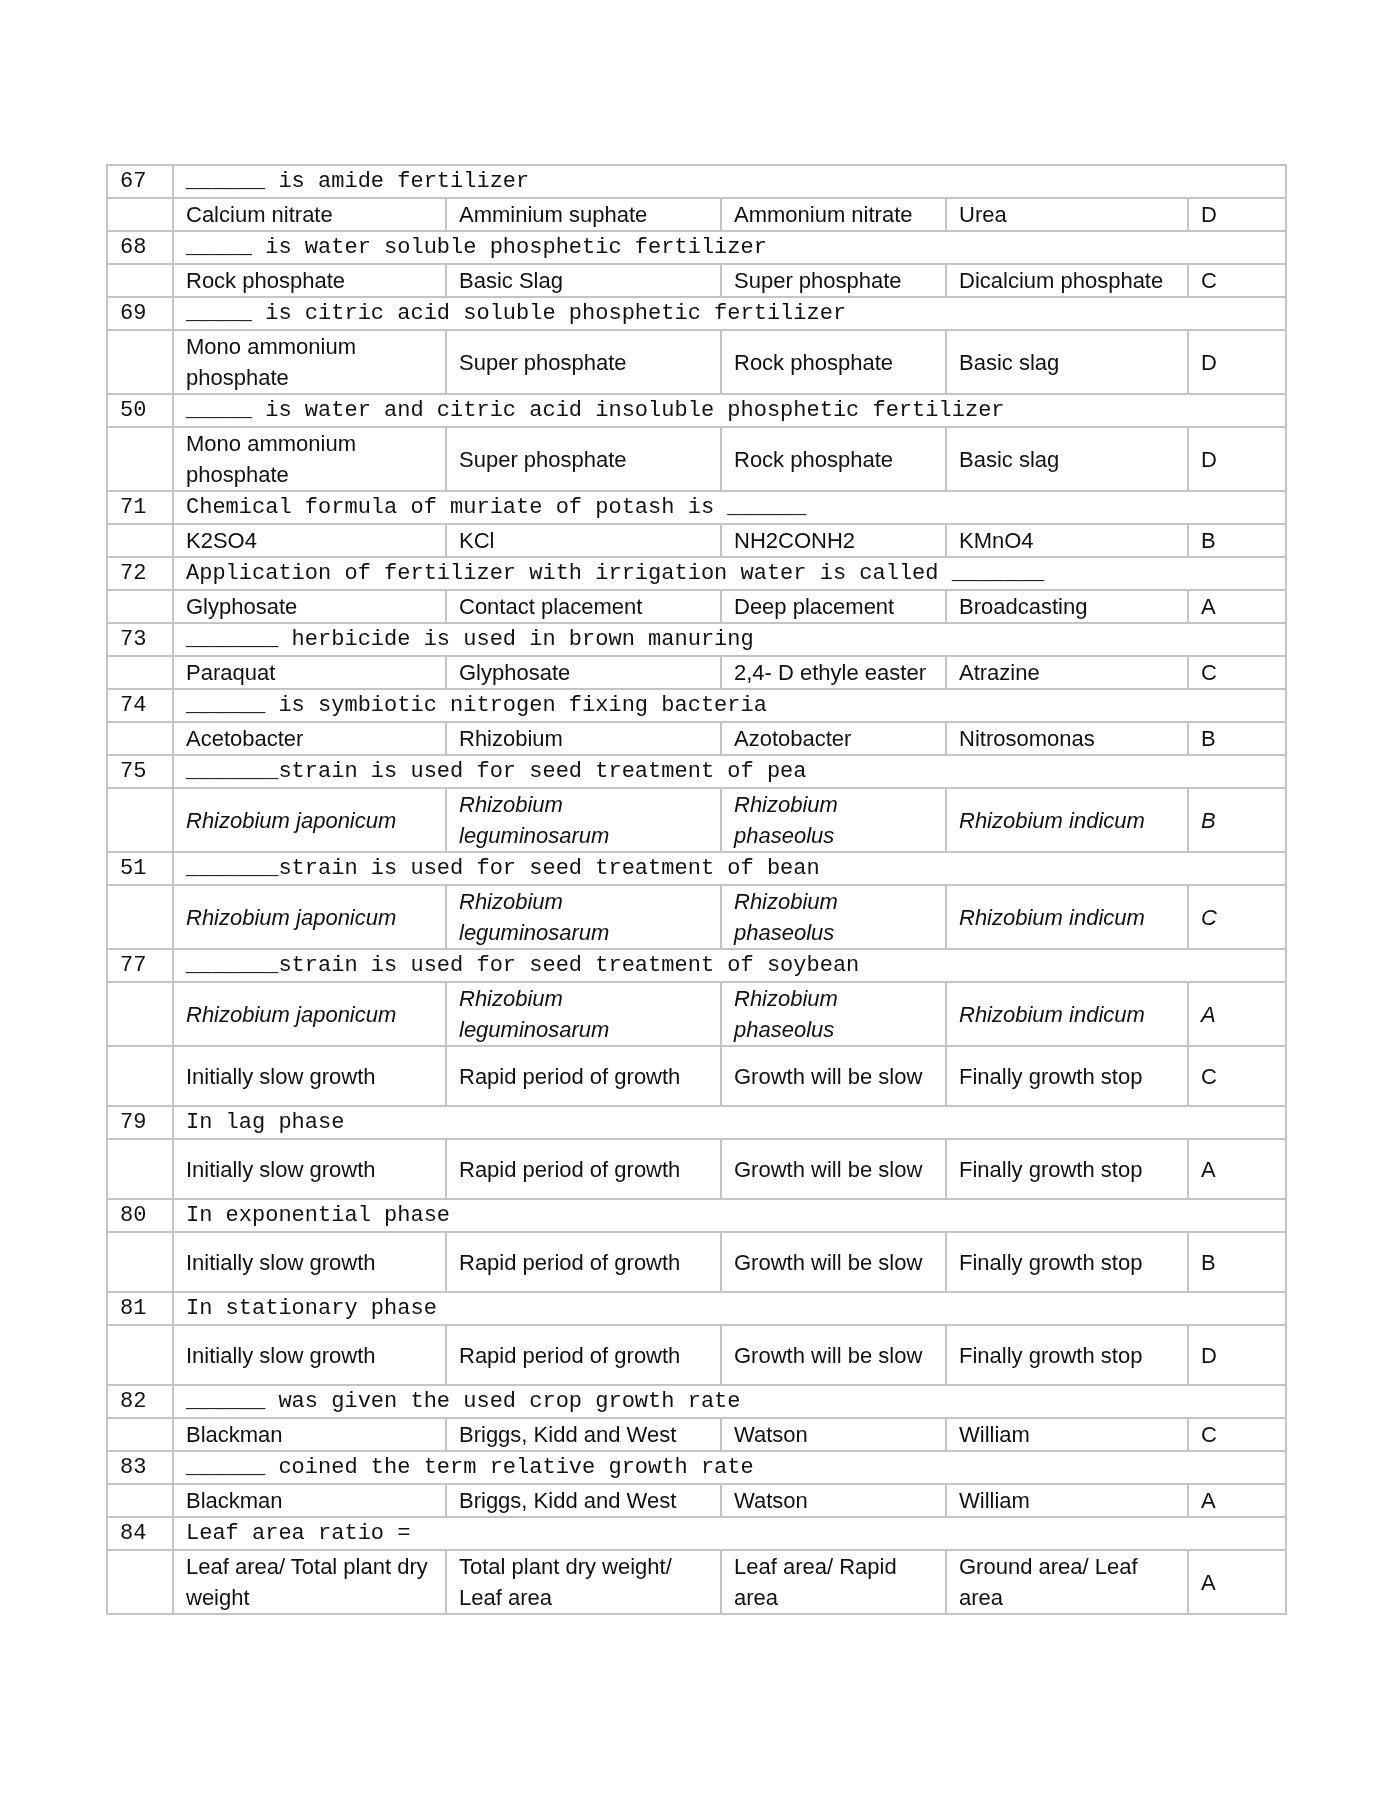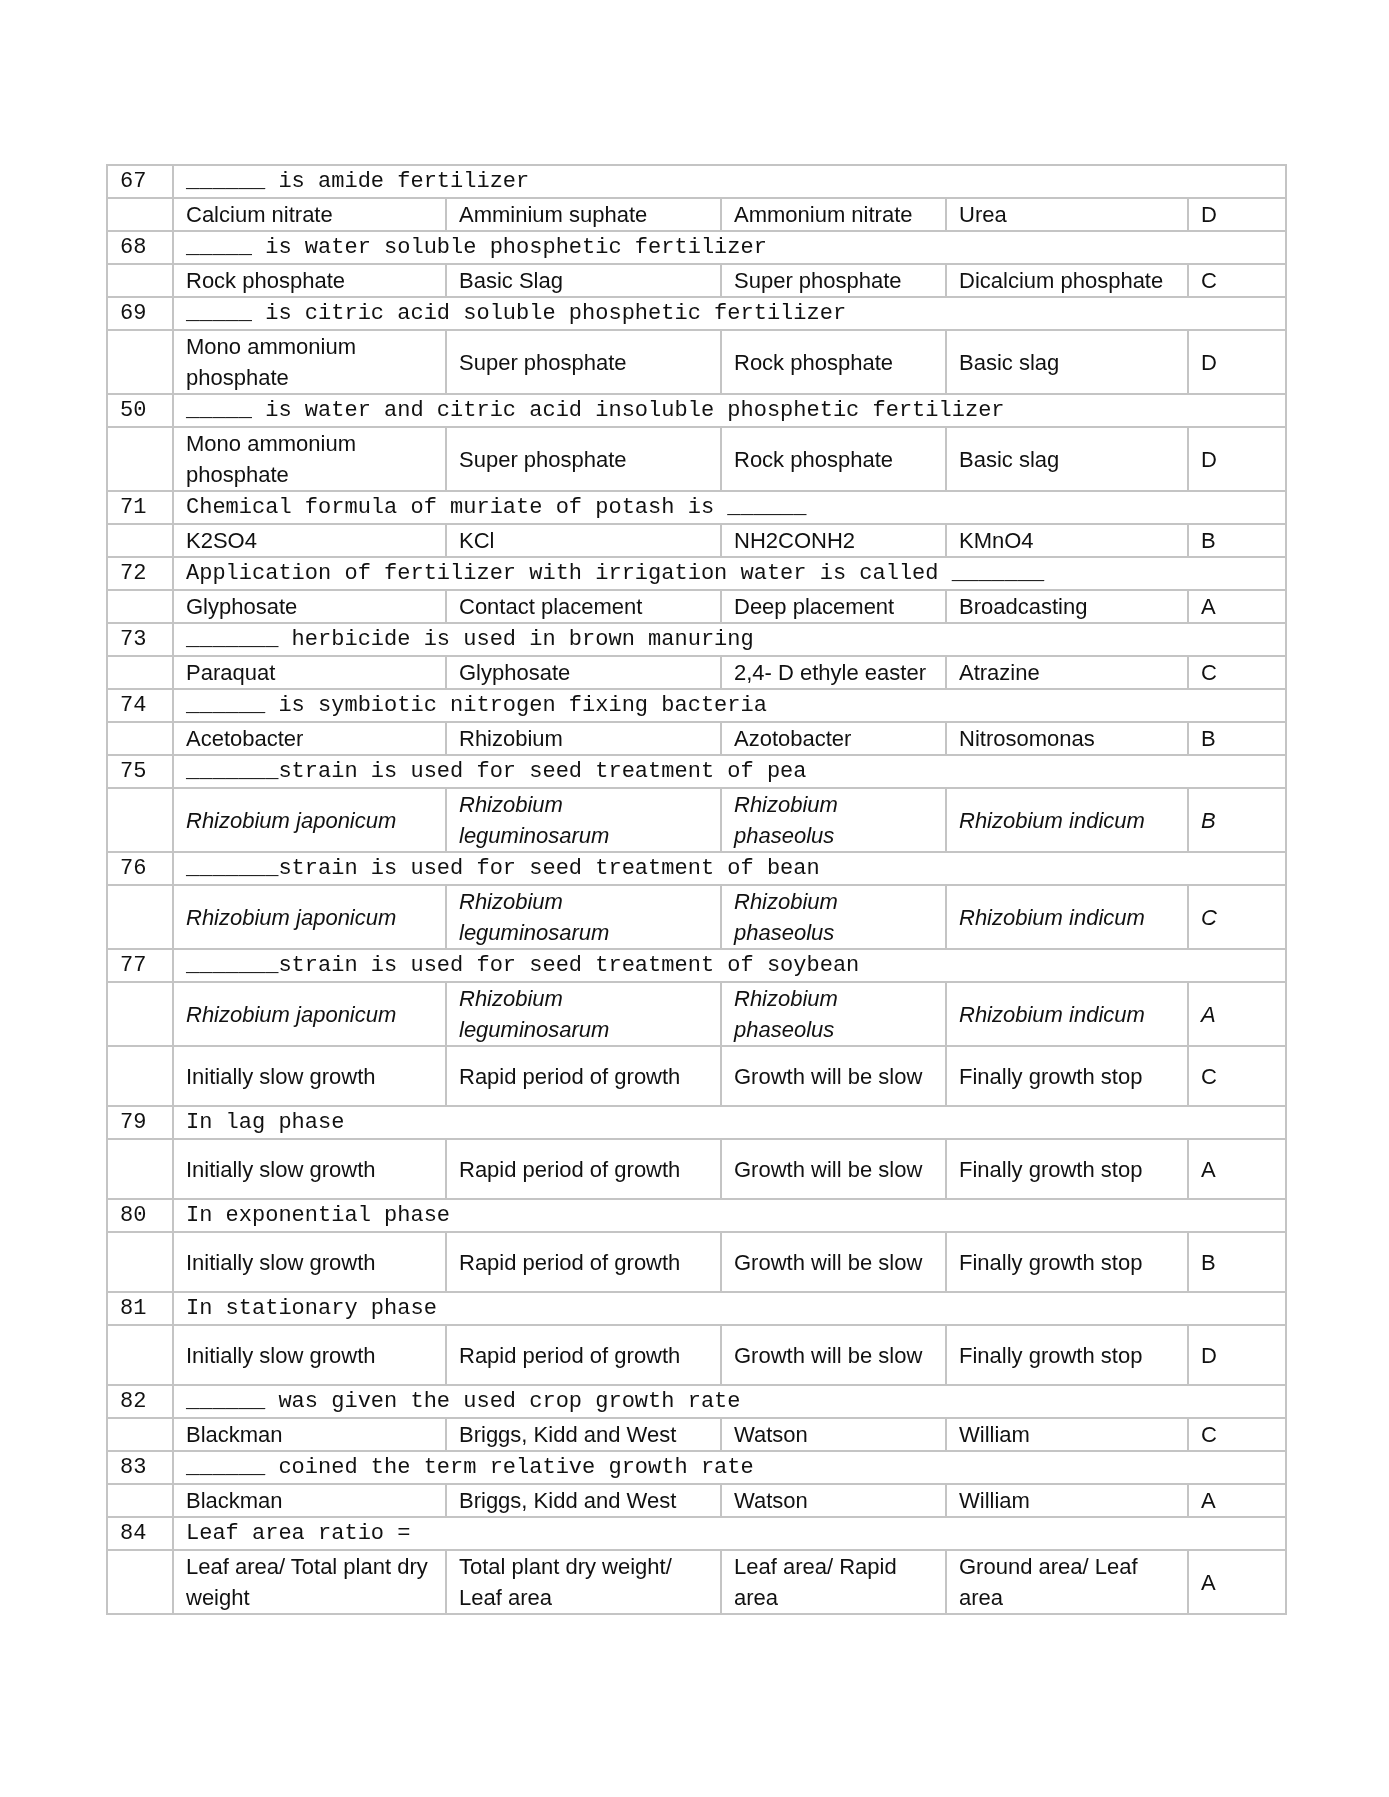--- a/index.html
+++ b/index.html
@@ -135,21 +135,21 @@
         </tr>
         <tr class="opt2">
           <td></td>
           <td class="it">Rhizobium japonicum</td>
           <td class="it">Rhizobium leguminosarum</td>
           <td class="it">Rhizobium phaseolus</td>
           <td class="it">Rhizobium indicum</td>
           <td class="it">B</td>
         </tr>
         <tr class="q">
-          <td class="num">76</td>
+          <td class="num">51</td>
           <td colspan="5">_______strain is used for seed treatment of bean</td>
         </tr>
         <tr class="opt2">
           <td></td>
           <td class="it">Rhizobium japonicum</td>
           <td class="it">Rhizobium leguminosarum</td>
           <td class="it">Rhizobium phaseolus</td>
           <td class="it">Rhizobium indicum</td>
           <td class="it">C</td>
         </tr>

